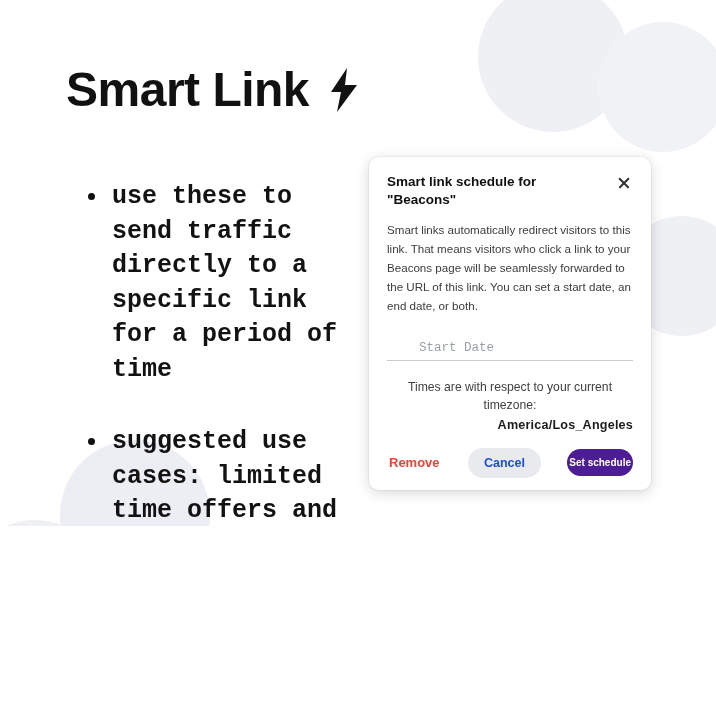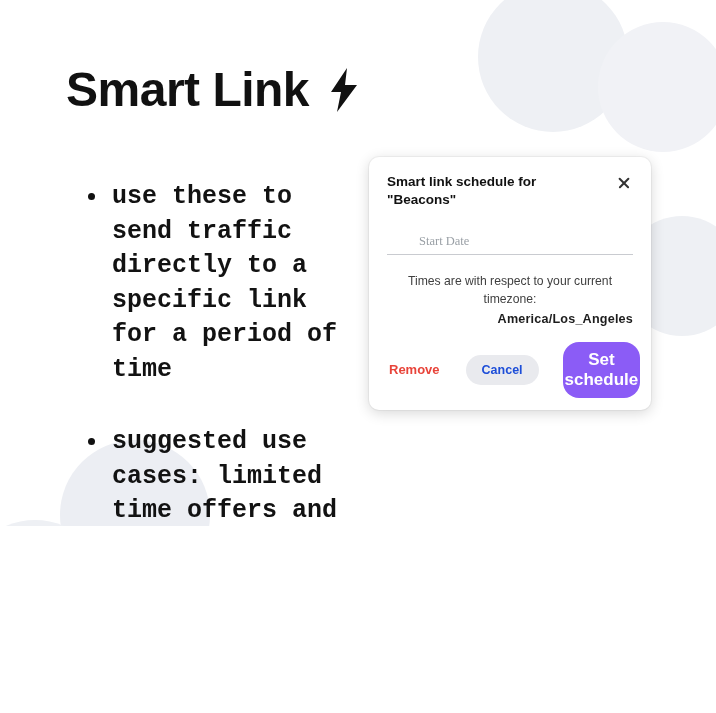--- a/index.html
+++ b/index.html
@@ -145,21 +145,21 @@
 
   .field {
     margin-top: 22px;
     border-bottom: 1px solid #c9cbd0;
     padding: 0 0 5px 32px;
   }
   .field input {
     border: none;
     outline: none;
     width: 100%;
-    font-family: Liberation Serif, serif;
+    font-family: Liberation Mono, monospace;
     font-size: 12.5px;
     color: #333;
     background: transparent;
     padding: 0;
   }
   .field input::placeholder { color: #9aa0a6; }
 
   .tz-note {
     margin-top: 18px;
     text-align: center;
@@ -198,25 +198,25 @@
     border: none;
     border-radius: 16px;
     color: #1d4ed8;
     font-size: 12.5px;
     font-weight: 700;
     font-family: "Liberation Sans", sans-serif;
     padding: 8px 16px;
     cursor: pointer;
   }
   .btn-set {
-    background: #8b5cf6;
+    background: #4c1d95;
     border: none;
     border-radius: 16px;
     color: #ffffff;
-    font-size: 17px;
+    font-size: 10px;
     font-weight: 700;
     font-family: "Liberation Sans", sans-serif;
     padding: 8px 2px;
     cursor: pointer;
   }
 </style>
 </head>
 <body>
 
 <div class="stage">
@@ -243,20 +243,21 @@
       <li>use these to send traffic directly to a specific link for a period of time</li>
       <li>suggested use cases: limited time offers and new releases</li>
     </ul>
 
     <div class="modal">
       <div class="modal-head">
         <div class="modal-title">Smart link schedule for "Beacons"</div>
         <div class="close-btn"></div>
       </div>
 
+      <div class="modal-body">Smart links automatically redirect visitors to this link. That means visitors who click a link to your Beacons page will be seamlessly forwarded to the URL of this link. You can set a start date, an end date, or both.</div>
 
       <div class="field">
         <input type="text" placeholder="Start Date" style="">
       </div>
 
 
       <div class="tz-note">Times are with respect to your current timezone:</div>
       <div class="tz-value">America/Los_Angeles</div>
 
       <div class="actions">

